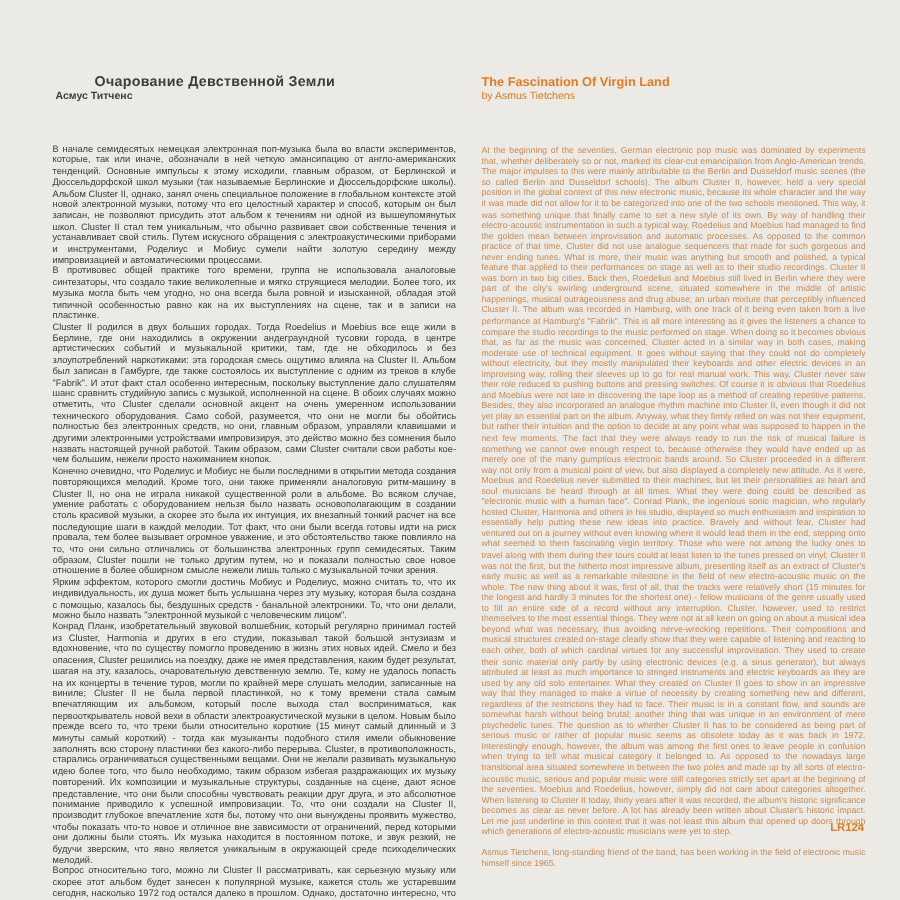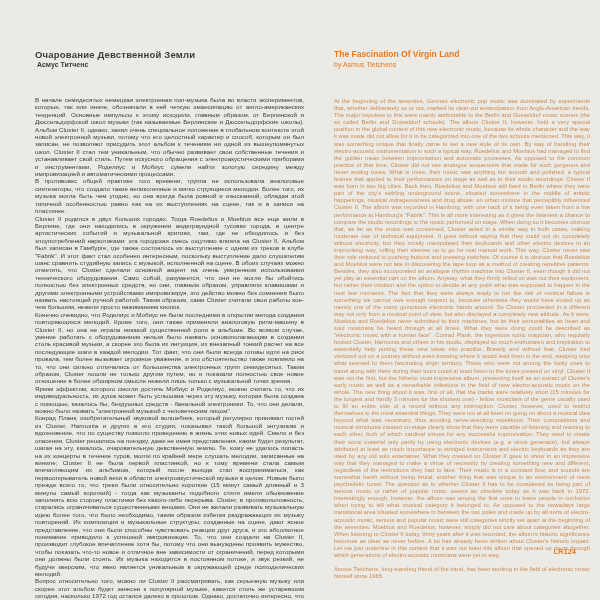--- a/index.html
+++ b/index.html
@@ -5,23 +5,23 @@
   html, body { margin: 0; padding: 0; }
   body {
     width: 600px; height: 600px;
     background: var(--page-bg, #eceae5);
     font-family: "Liberation Sans", sans-serif;
     overflow: hidden;
   }
   .page { position: relative; width: 600px; height: 600px; }
   .col { position: absolute; top: 49px; }
   .col-left  { left: 35px;  width: 269px; color: var(--russian-text, #3d3c3e); }
-  .col-right { left: 334px; width: 256px; color: var(--english-text, #c98a52); }
+  .col-right { left: 321px; width: 256px; color: var(--english-text, #c98a52); }
   .col h1 { margin: 0; font-weight: bold; }
-  .col-left  h1 { font-size: 9.5px; line-height: 11px; letter-spacing: 0.2px; }
+  .col-left  h1 { font-size: 9.5px; line-height: 11px; letter-spacing: 0.2px; margin-left: 28px; }
   .col-right h1 { font-size: 8.5px; line-height: 11px; color: var(--english-title, #e87a1e); }
   .col h2 { margin: 0; }
   .col-left  h2 { font-size: 7px; line-height: 9px; font-weight: bold; padding-left: 2px; }
   .col-right h2 { font-size: 7px; line-height: 9px; font-weight: normal; color: var(--english-title, #e87a1e); }
   .body { text-align: justify; }
   .col-left  .body { margin-top: 27px; font-size: 6.2px; line-height: 7.4px; }
   .col-right .body { margin-top: 29px; font-size: 5.8px; line-height: 7.1px; }
   .body p { margin: 0; }
   .footer-note { text-align: justify; }
   .col-right .footer-note { margin: 7.1px 0 0 0; font-size: 5.8px; line-height: 7.1px; }

